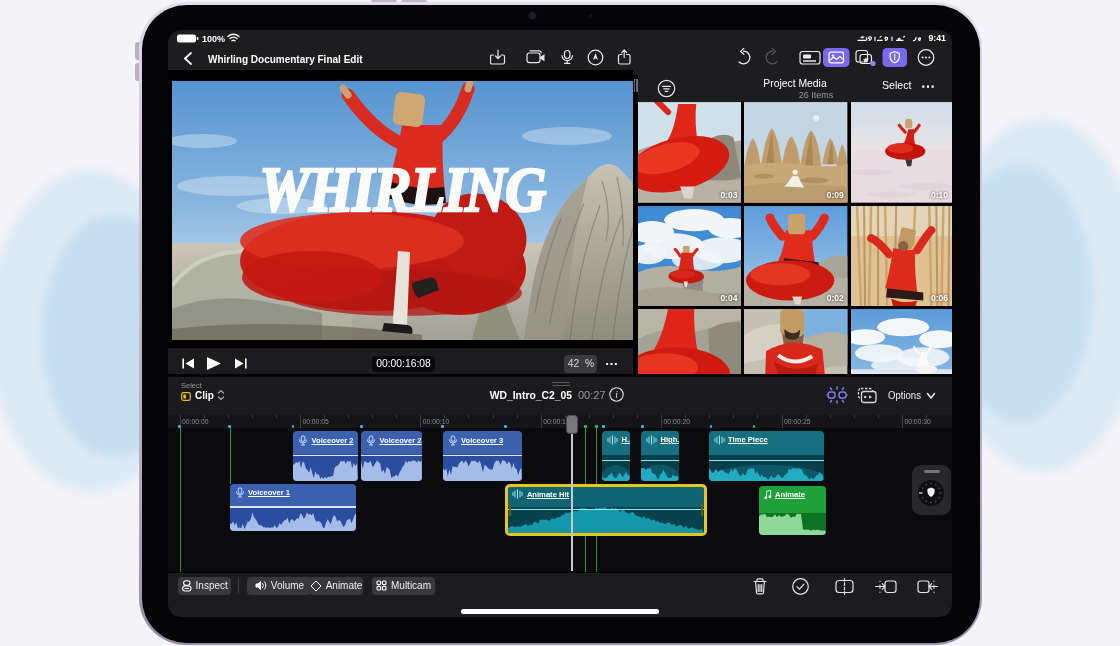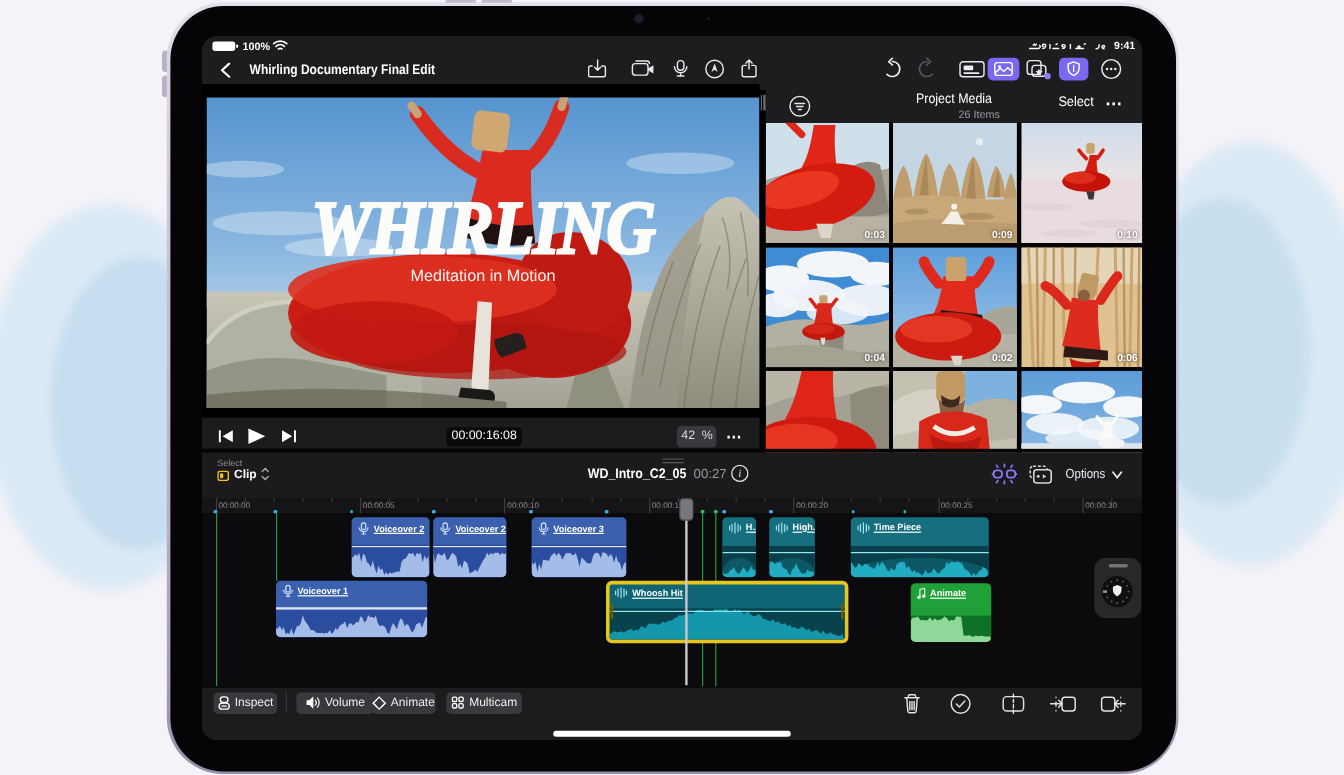--- a/index.html
+++ b/index.html
@@ -191,21 +191,20 @@
 <ellipse cx="307" cy="155" rx="48" ry="42" fill="#c01b13" transform="rotate(18 307 155)"></ellipse>
 <ellipse cx="180" cy="160" rx="112" ry="28" fill="#de3120" opacity="0.9"></ellipse>
 <ellipse cx="230" cy="212" rx="120" ry="23" fill="#b01510" opacity="0.75"></ellipse>
 <ellipse cx="140" cy="196" rx="70" ry="26" fill="#c21a12" opacity="0.9"></ellipse>
 <path d="M226 170 l-5 68 q-1 7 6 7 l8 0 3 -74 z" fill="#e8e3da"></path>
 <path d="M240 202 l16 -5 q7 -2 9 5 l2 7 -21 8 q-6 -6 -6 -15 z" fill="#23201e"></path>
 <path d="M212 242 l24 2 q6 2 4 9 l-30 -3 z" fill="#1c1a18"></path>
 </g>
 </svg>
 <div class="abs" style="left:0;top:73px;width:461px;text-align:center;font-family:'Liberation Serif',serif;font-style:italic;font-weight:bold;font-size:63px;color:#fcfcfa;transform:scaleX(0.9);letter-spacing:-1px;-webkit-text-stroke:2.6px #fcfcfa;">WHIRLING</div>
-<div class="abs" style="left:0;top:141px;width:461px;text-align:center;font-size:13.5px;color:#f4f4f2;">Meditation in Motion</div>
 </div>
 <div class="abs" style="left:470px;top:72.4px;width:314px;height:274.6px;overflow:hidden;background:#000;">
       <div class="abs" style="left:0px;top:0px;width:103.4px;height:100.5px;overflow:hidden;"><svg width="103.4" height="100.5" viewBox="0 0 103 100">
 <rect width="103" height="100" fill="#cfe0ea"></rect>
 <path d="M0 48 q30 -12 55 0 l48 -10 v62 h-103 z" fill="#a9a396"></path>
 <path d="M60 45 q20 -18 35 -10 l8 40 -45 10 z" fill="#8e887c"></path>
 <rect y="78" width="103" height="22" fill="#b9b2a4"></rect>
 <path d="M40 2 q-4 28 -12 38 l32 4 q-4 -24 -2 -42 z" fill="#e02618"></path>
 <path d="M30 10 q-8 -8 -12 -12" stroke="#e02618" stroke-width="6" fill="none" stroke-linecap="round"></path>
 <ellipse cx="40" cy="62" rx="52" ry="26" fill="#d31b10" transform="rotate(-14 40 62)"></ellipse>
@@ -618,21 +617,21 @@
 <div class="cliplab" style="left:4px;top:2px;">
         <svg width="11" height="10" viewBox="0 0 11 10">
           <g stroke="#a8e4ea" stroke-width="1" stroke-linecap="round">
             <line x1="1" y1="3.5" x2="1" y2="6.5"></line>
             <line x1="3" y1="2" x2="3" y2="8"></line>
             <line x1="5.5" y1="0.8" x2="5.5" y2="9.2"></line>
             <line x1="8" y1="2" x2="8" y2="8"></line>
             <line x1="10" y1="3.5" x2="10" y2="6.5"></line>
           </g>
         </svg>
-        <span>Whoosh Hit</span>
+        <span>Animate Hit</span>
       </div>
 <div style="position:absolute;left:0;right:0;bottom:0;height:26px;background:#07424d;"></div>
 <svg style="position:absolute;left:0;bottom:0;" width="195" height="26" viewBox="0 0 195 26">
         <path d="M0,26 L0.0,20.9 L2.0,20.3 L4.0,18.8 L6.0,20.1 L8.0,19.7 L10.0,19.1 L12.0,20.1 L14.0,18.7 L16.0,17.9 L18.0,17.0 L20.0,18.9 L22.0,17.8 L24.0,18.0 L26.0,15.1 L28.0,15.0 L30.0,16.7 L32.0,13.0 L34.0,12.5 L36.0,13.0 L38.0,12.5 L40.0,13.5 L42.0,13.4 L44.0,11.0 L46.0,12.0 L48.0,10.9 L50.0,10.1 L52.0,10.2 L54.0,8.1 L56.0,7.6 L58.0,5.6 L60.0,6.1 L62.0,5.2 L64.0,5.1 L66.0,4.0 L68.0,4.2 L70.0,4.3 L72.0,1.5 L74.0,1.1 L76.0,1.2 L78.0,1.3 L80.0,2.4 L82.0,2.4 L84.0,2.0 L86.0,2.6 L88.0,0.3 L90.0,1.3 L92.0,0.3 L94.0,1.3 L96.0,0.3 L98.0,0.3 L100.0,3.0 L102.0,2.5 L104.0,0.4 L106.0,2.2 L108.0,0.8 L110.0,3.1 L112.0,4.7 L114.0,3.2 L116.0,3.2 L118.0,5.4 L120.0,6.6 L122.0,6.3 L124.0,4.7 L126.0,6.0 L128.0,8.8 L130.0,9.0 L132.0,10.1 L134.0,10.8 L136.0,9.0 L138.0,11.7 L140.0,11.0 L142.0,12.0 L144.0,13.5 L146.0,12.2 L148.0,14.8 L150.0,13.7 L152.0,16.0 L154.0,15.5 L156.0,16.7 L158.0,17.0 L160.0,15.1 L162.0,16.2 L164.0,18.3 L166.0,16.7 L168.0,19.4 L170.0,19.1 L172.0,17.9 L174.0,19.0 L176.0,21.1 L178.0,18.4 L180.0,21.3 L182.0,21.4 L184.0,19.9 L186.0,21.6 L188.0,21.9 L190.0,22.8 L192.0,22.9 L194.0,21.4 L195.4,26 Z" fill="#1496ab"></path>
       </svg>
 <div style="position:absolute;left:0;right:0;top:21.6px;height:1.4px;background:#8fe8f2;"></div>
 <div style="position:absolute;left:0.5px;top:16px;width:1.8px;height:13px;background:#6b5a08;border-radius:1px;"></div>
 <div style="position:absolute;right:0.5px;top:16px;width:1.8px;height:13px;background:#6b5a08;border-radius:1px;"></div>
 </div>
 <div class="clip" style="left:590.6px;top:456.3px;width:67.8px;height:49px;background:#1fa039;">

